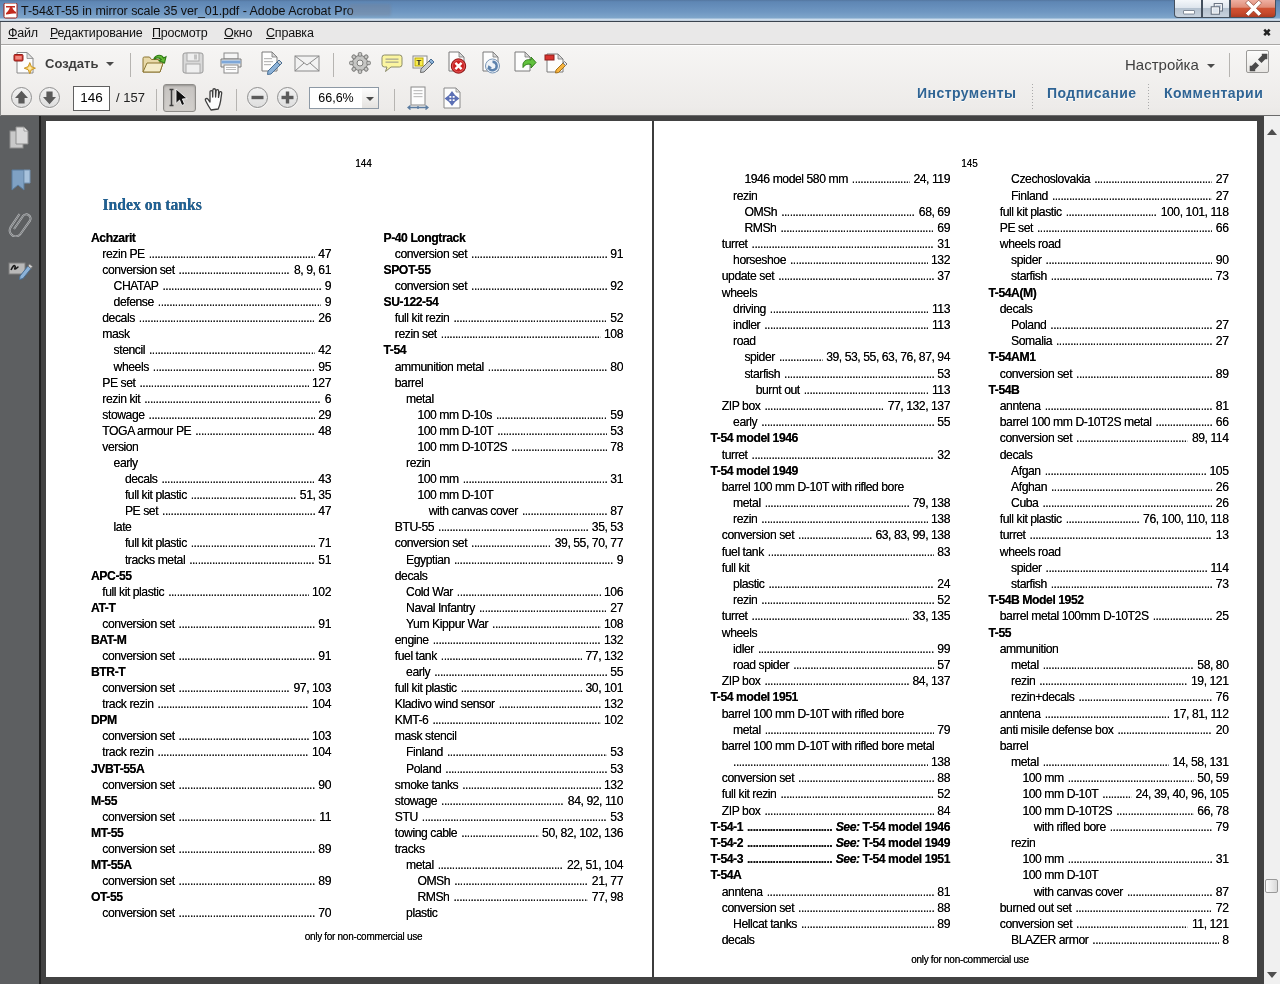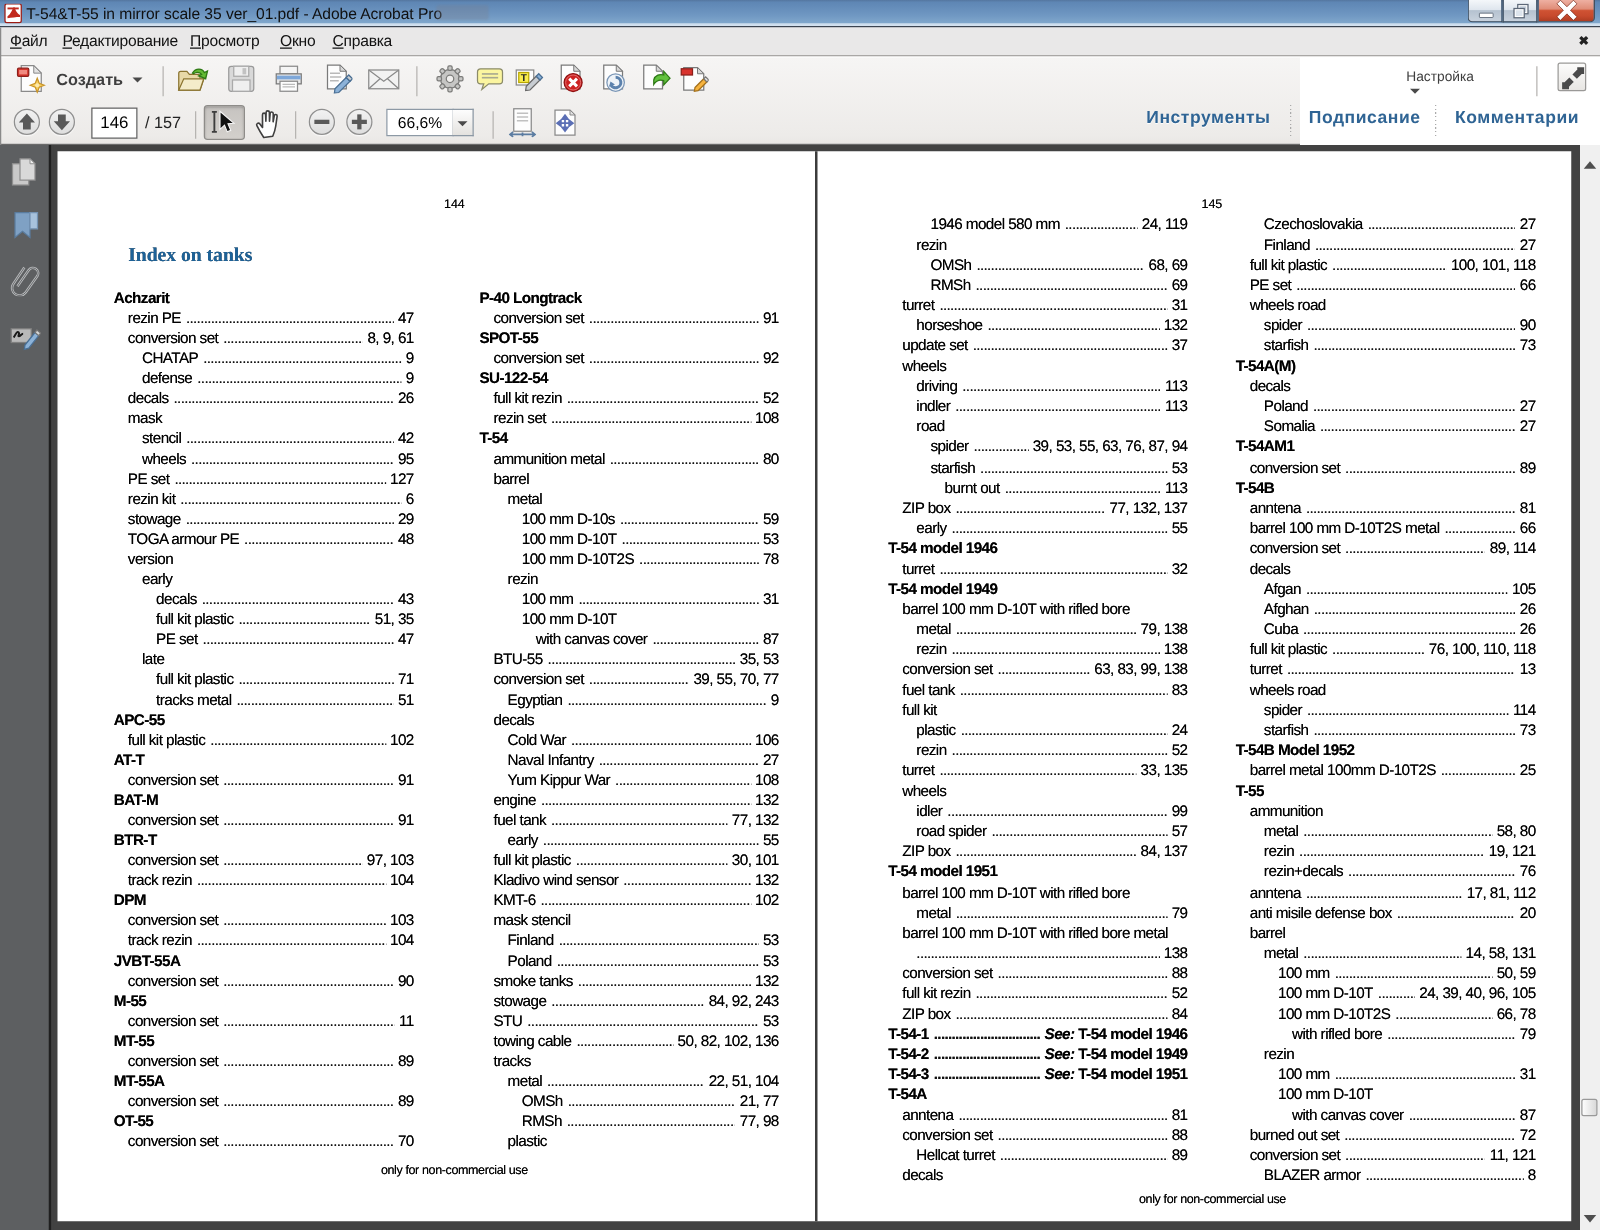--- a/index.html
+++ b/index.html
@@ -13,26 +13,26 @@
 .wb{width:28px;height:18px;border:1px solid #44505e;border-top:none;background:linear-gradient(#f4f7fa 0,#dfe6ee 45%,#b5c2d0 50%,#c8d2dd 100%);position:relative}
 .wb.first{border-radius:0 0 0 4px}
 .wb.close{width:46px;border-radius:0 0 4px 0;background:linear-gradient(#eeb0a2 0,#e08d78 42%,#cf5233 50%,#c74a2d 75%,#ad3c22 100%)}
 .wb .glyph{position:absolute;left:0;top:0;right:0;bottom:0}
 
 #menubar{position:absolute;left:0;top:22px;width:1280px;height:23px;background:#e9e8e8;border-bottom:1px solid #a9a7a5;font-size:12.5px;letter-spacing:-0.2px;color:#111}
 #menubar .mi{position:absolute;top:4px}
 #menubar u{text-decoration:underline}
 #menux{position:absolute;right:9px;top:5px;font-size:10px;color:#222;font-weight:bold}
 
-#tools{position:absolute;left:0;top:46px;width:1040px;height:70px;background:linear-gradient(#f6f5f4,#edebe9 90%,#e9e7e5);border-bottom:1px solid #6b6b6b}
+#tools{position:absolute;left:0;top:46px;width:1280px;height:70px;background:linear-gradient(#f6f5f4,#edebe9 90%,#e9e7e5);border-bottom:1px solid #6b6b6b}
 .sep1{position:absolute;top:7px;width:1px;height:24px;background:#b6b4b1}
 .sep2{position:absolute;top:43px;width:1px;height:22px;background:#b6b4b1}
 .ic{position:absolute}
 #createtxt{position:absolute;left:45px;top:10px;font-size:13px;font-weight:bold;color:#3f3f3f}
-#nastr{position:absolute;left:1125px;top:10px;font-size:11px;color:#3f3f3f}
+#nastr{position:absolute;left:1125px;top:10px;font-size:15px;color:#3f3f3f}
 .dna{display:inline-block;width:0;height:0;border-left:4px solid transparent;border-right:4px solid transparent;border-top:4.5px solid #4a4a4a;vertical-align:2px}
 #setbtn{position:absolute;left:1246px;top:4px;width:23px;height:23px;border:1px solid #9a9997;border-radius:2px;background:linear-gradient(#fcfcfb,#e8e6e3)}
 
 .circ{position:absolute;width:21px;height:21px;border-radius:50%;background:linear-gradient(#f2f2f2,#dedede);border:1px solid #8f8f8f;box-shadow:0 1px 1px rgba(255,255,255,.7)}
 .circ svg{margin:-1px 0 0 -1px}
 .circ svg{position:absolute;left:0;top:0}
 #pagefield{position:absolute;left:73px;top:39.5px;width:37px;height:25px;background:#fff;border:1.5px solid #606060;font-size:13.5px;color:#000;text-align:center;line-height:22px}
 #pagecount{position:absolute;left:116px;top:44px;font-size:13px;color:#222}
 #selbtn{position:absolute;left:163px;top:38px;width:33px;height:28px;background:linear-gradient(#c6c3c0,#d3d0cc);border:1px solid #8e8c89;border-radius:3px;box-shadow:inset 0 1px 2px rgba(0,0,0,.25)}
 #zoomfield{position:absolute;left:309px;top:41px;width:54px;height:22px;background:#fff;border:1px solid #8d99a5;font-size:12.5px;color:#000;line-height:20px;text-align:center}
@@ -381,21 +381,21 @@
 <div class="r" style="padding-left:11.3px"><span class="tx">engine</span><span class="dt">..................................................................................................................................</span><span class="pg">132</span></div>
 <div class="r" style="padding-left:11.3px"><span class="tx">fuel tank</span><span class="dt">..................................................................................................................................</span><span class="pg">77, 132</span></div>
 <div class="r" style="padding-left:22.6px"><span class="tx">early</span><span class="dt">..................................................................................................................................</span><span class="pg">55</span></div>
 <div class="r" style="padding-left:11.3px"><span class="tx">full kit plastic</span><span class="dt">..................................................................................................................................</span><span class="pg">30, 101</span></div>
 <div class="r" style="padding-left:11.3px"><span class="tx">Kladivo wind sensor</span><span class="dt">..................................................................................................................................</span><span class="pg">132</span></div>
 <div class="r" style="padding-left:11.3px"><span class="tx">KMT-6</span><span class="dt">..................................................................................................................................</span><span class="pg">102</span></div>
 <div class="r" style="padding-left:11.3px"><span class="tx">mask stencil</span></div>
 <div class="r" style="padding-left:22.6px"><span class="tx">Finland</span><span class="dt">..................................................................................................................................</span><span class="pg">53</span></div>
 <div class="r" style="padding-left:22.6px"><span class="tx">Poland</span><span class="dt">..................................................................................................................................</span><span class="pg">53</span></div>
 <div class="r" style="padding-left:11.3px"><span class="tx">smoke tanks</span><span class="dt">..................................................................................................................................</span><span class="pg">132</span></div>
-<div class="r" style="padding-left:11.3px"><span class="tx">stowage</span><span class="dt">..................................................................................................................................</span><span class="pg">84, 92, 243</span></div>
+<div class="r" style="padding-left:11.3px"><span class="tx">stowage</span><span class="dt">..................................................................................................................................</span><span class="pg">84, 92, 110</span></div>
 <div class="r" style="padding-left:11.3px"><span class="tx">STU</span><span class="dt">..................................................................................................................................</span><span class="pg">53</span></div>
 <div class="r" style="padding-left:11.3px"><span class="tx">towing cable</span><span class="dt">..................................................................................................................................</span><span class="pg">50, 82, 102, 136</span></div>
 <div class="r" style="padding-left:11.3px"><span class="tx">tracks</span></div>
 <div class="r" style="padding-left:22.6px"><span class="tx">metal</span><span class="dt">..................................................................................................................................</span><span class="pg">22, 51, 104</span></div>
 <div class="r" style="padding-left:33.9px"><span class="tx">OMSh</span><span class="dt">..................................................................................................................................</span><span class="pg">21, 77</span></div>
 <div class="r" style="padding-left:33.9px"><span class="tx">RMSh</span><span class="dt">..................................................................................................................................</span><span class="pg">77, 98</span></div>
 <div class="r" style="padding-left:22.6px"><span class="tx">plastic</span></div>
 </div>
 <div class="col p145" style="left:667.5px;top:55.35px;width:239.5px">
 <div class="r" style="padding-left:33.9px"><span class="tx">1946 model 580 mm</span><span class="dt">..................................................................................................................................</span><span class="pg">24, 119</span></div>
@@ -437,21 +437,21 @@
 <div class="r" style="padding-left:22.6px"><span class="dt" style="margin-left:0">..................................................................................................................................</span><span class="pg">138</span></div>
 <div class="r" style="padding-left:11.3px"><span class="tx">conversion set</span><span class="dt">..................................................................................................................................</span><span class="pg">88</span></div>
 <div class="r" style="padding-left:11.3px"><span class="tx">full kit rezin</span><span class="dt">..................................................................................................................................</span><span class="pg">52</span></div>
 <div class="r" style="padding-left:11.3px"><span class="tx">ZIP box</span><span class="dt">..................................................................................................................................</span><span class="pg">84</span></div>
 <div class="r b"><span class="tx">T-54-1</span><span class="dt">..................................................................................................................................</span><span class="pg"><i>See: </i>T-54 model 1946</span></div>
 <div class="r b"><span class="tx">T-54-2</span><span class="dt">..................................................................................................................................</span><span class="pg"><i>See: </i>T-54 model 1949</span></div>
 <div class="r b"><span class="tx">T-54-3</span><span class="dt">..................................................................................................................................</span><span class="pg"><i>See: </i>T-54 model 1951</span></div>
 <div class="r b"><span class="tx">T-54A</span></div>
 <div class="r" style="padding-left:11.3px"><span class="tx">anntena</span><span class="dt">..................................................................................................................................</span><span class="pg">81</span></div>
 <div class="r" style="padding-left:11.3px"><span class="tx">conversion set</span><span class="dt">..................................................................................................................................</span><span class="pg">88</span></div>
-<div class="r" style="padding-left:22.6px"><span class="tx">Hellcat turret</span><span class="dt">..................................................................................................................................</span><span class="pg">89</span></div>
+<div class="r" style="padding-left:22.6px"><span class="tx">Hellcat tanks</span><span class="dt">..................................................................................................................................</span><span class="pg">89</span></div>
 <div class="r" style="padding-left:11.3px"><span class="tx">decals</span></div>
 </div>
 <div class="col p145" style="left:945.5px;top:55.35px;width:240px">
 <div class="r" style="padding-left:22.6px"><span class="tx">Czechoslovakia</span><span class="dt">..................................................................................................................................</span><span class="pg">27</span></div>
 <div class="r" style="padding-left:22.6px"><span class="tx">Finland</span><span class="dt">..................................................................................................................................</span><span class="pg">27</span></div>
 <div class="r" style="padding-left:11.3px"><span class="tx">full kit plastic</span><span class="dt">..................................................................................................................................</span><span class="pg">100, 101, 118</span></div>
 <div class="r" style="padding-left:11.3px"><span class="tx">PE set</span><span class="dt">..................................................................................................................................</span><span class="pg">66</span></div>
 <div class="r" style="padding-left:11.3px"><span class="tx">wheels road</span></div>
 <div class="r" style="padding-left:22.6px"><span class="tx">spider</span><span class="dt">..................................................................................................................................</span><span class="pg">90</span></div>
 <div class="r" style="padding-left:22.6px"><span class="tx">starfish</span><span class="dt">..................................................................................................................................</span><span class="pg">73</span></div>

